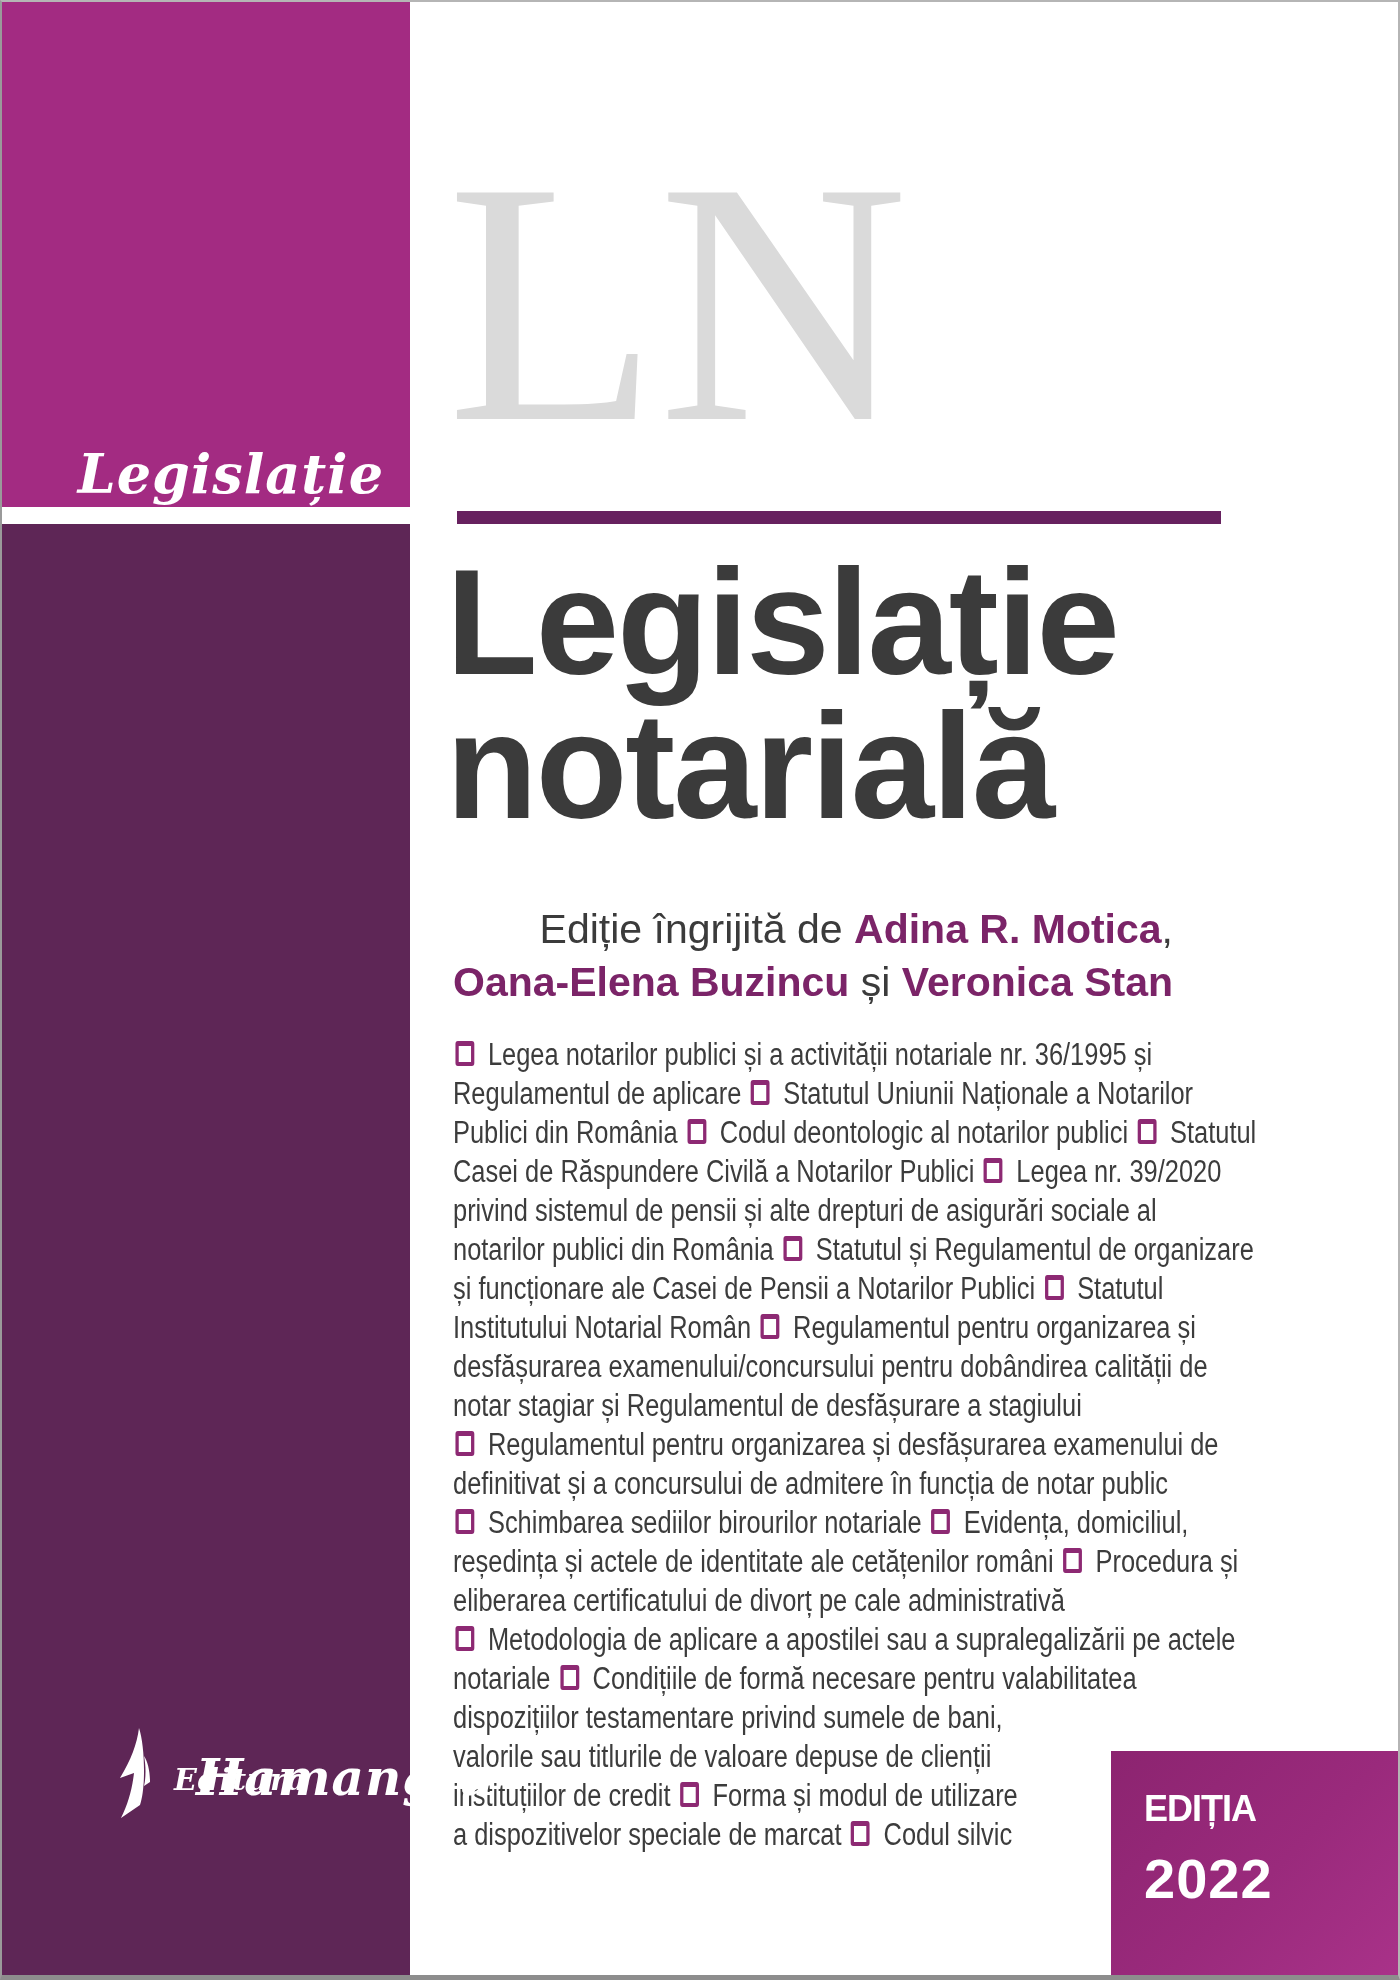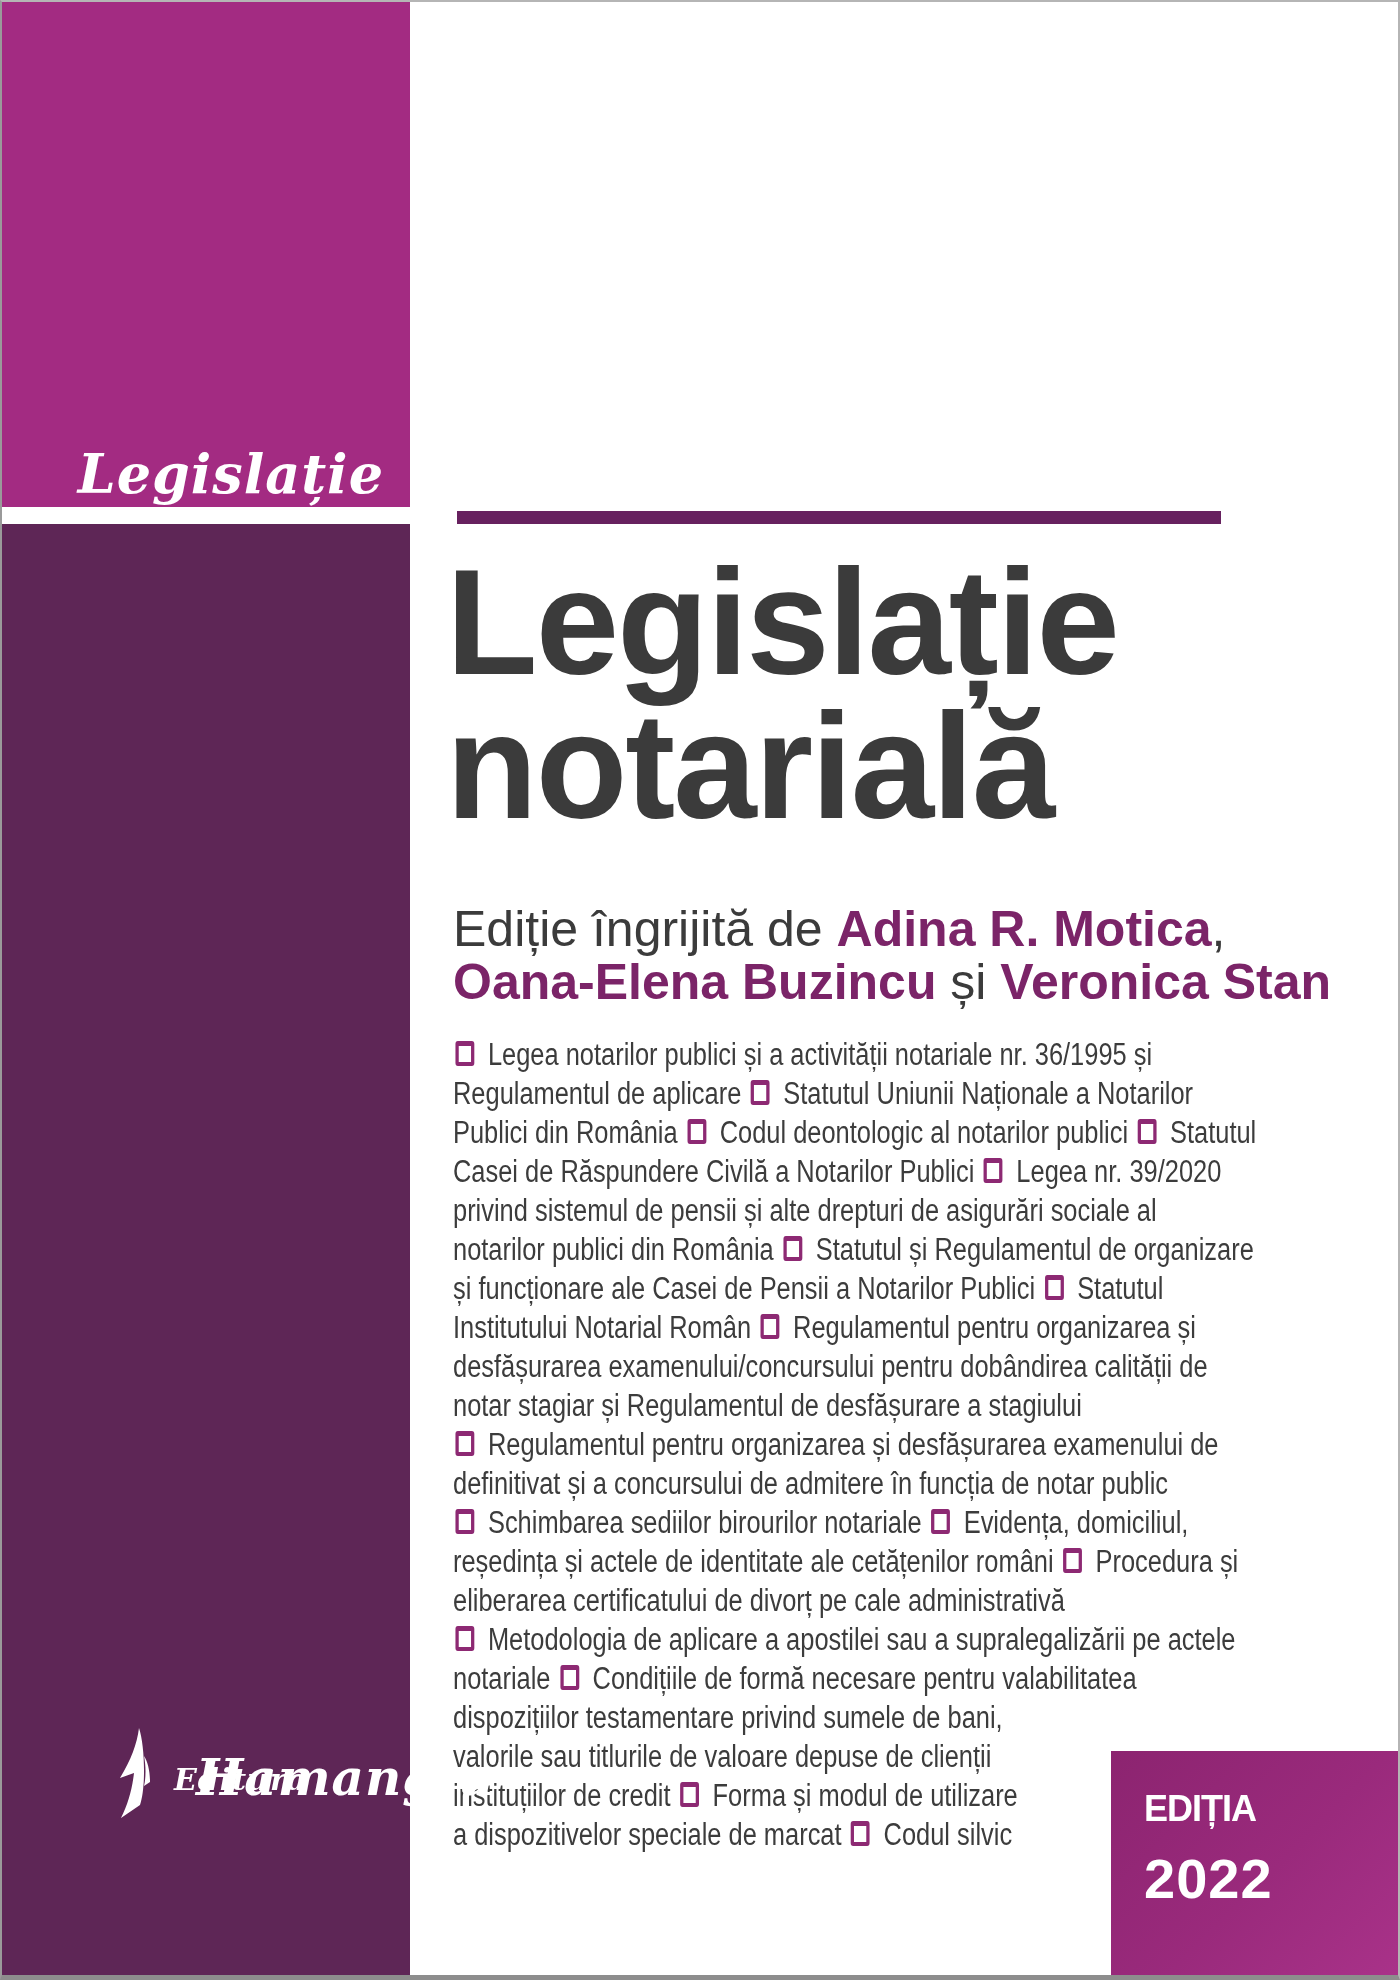--- a/index.html
+++ b/index.html
@@ -46,21 +46,21 @@
   }
   
   .title{
     position:absolute;left:444px;top:548px;margin:0;
     font-size:150px;line-height:144px;font-weight:bold;
     color:#3B3B3B;letter-spacing:-2px;
   }
   
   .authors{
     position:absolute;left:451px;top:901px;
-    font-size:50px;line-height:53px;color:#3B3B3B;
+    font-size:41px;line-height:53px;color:#3B3B3B;text-align:right;
   }
   .authors .name{color:#7B2468;font-weight:bold;}
   
   .contents{
     position:absolute;left:451px;top:1033px;
     font-size:31px;line-height:39px;color:#3C3C3C;
     transform:scaleX(0.82);transform-origin:0 0;
     white-space:nowrap;
   }
   .body-line{height:39px;}
@@ -102,20 +102,21 @@
 <body>
 
 <div class="page">
 
   <div class="band-magenta">
     <div class="series-script">Legislație</div>
   </div>
 
   <div class="band-dark"></div>
 
+  <div class="monogram">LN</div>
 
   <div class="rule"></div>
 
   <h1 class="title">
     <span>Legislație</span><br>
     <span>notarială</span>
   </h1>
 
   <div class="authors" id="authors-block">
       <div><span class="plain">Ediție îngrijită de </span><span class="name">Adina R. Motica</span><span class="plain">,</span></div>

